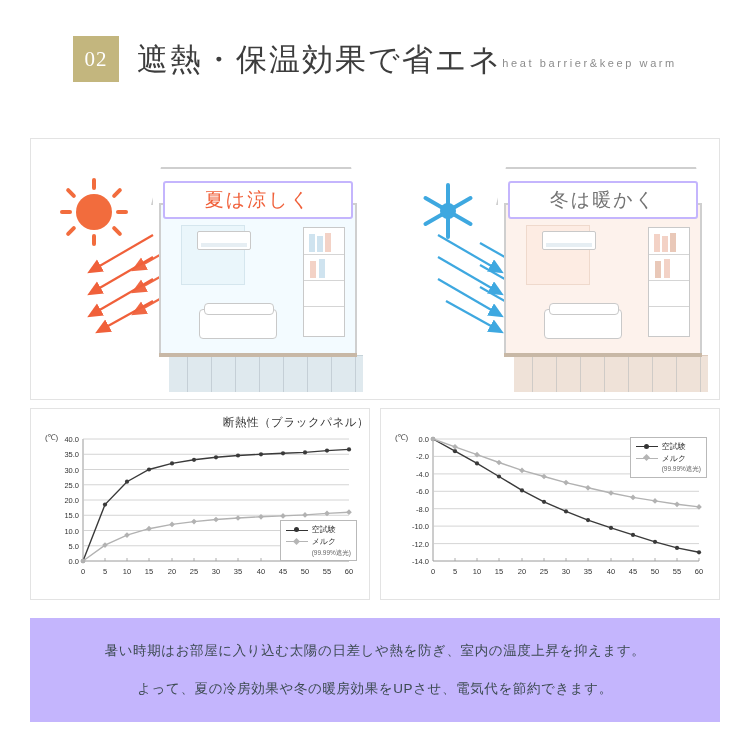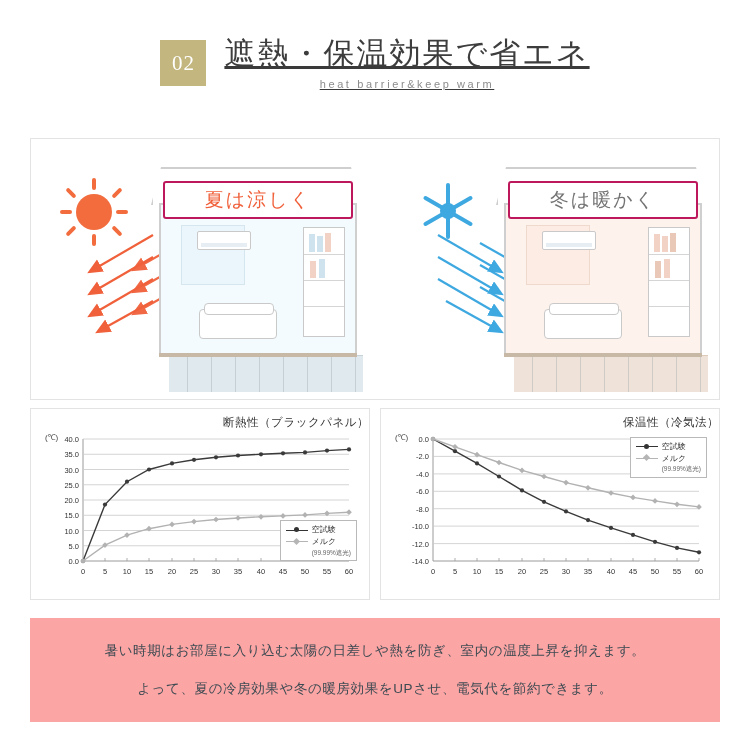--- a/index.html
+++ b/index.html
@@ -15,21 +15,21 @@
   .header{
     display:flex;align-items:center;justify-content:center;
     padding-top:36px;
   }
   .num-badge{
     width:46px;height:46px;background:#c3b67e;color:#fff;
     display:flex;align-items:center;justify-content:center;
     font-size:21px;letter-spacing:1px;margin-right:18px;
     font-family:"Liberation Serif", serif;
   }
-  .title-block{display:flex;flex-direction:column;align-items:center;text-decoration:underline;}
+  .title-block{display:flex;flex-direction:row;align-items:center;}
   .main-title{
     font-size:31px;letter-spacing:2px;color:#3d3d3d;line-height:1.1;
     font-family:"DejaVu Sans", sans-serif;font-weight:400;
   }
   .sub-title{
     font-size:11px;letter-spacing:2.6px;color:#8c8c8c;margin-top:8px;
     align-self:center;
   }
 
   
@@ -99,21 +99,21 @@
   .win{
     position:absolute;left:20px;top:20px;width:62px;height:58px;background:#eaf6fb;border:1px solid #d5e6ee;
   }
   .doorframe{
     position:absolute;left:8px;top:186px;width:194px;height:6px;background:#d9cbbd;
   }
 
   
   .banner{
     position:absolute;top:42px;left:132px;width:186px;height:34px;
-    background:#fff;border:2px solid #be185d;border-radius:3px;
+    background:#fff;border:2px solid #c4b5fd;border-radius:3px;
     display:flex;align-items:center;justify-content:center;
     font-size:19px;letter-spacing:2px;
   }
   .banner.cool{color:#f0603a;}
   .banner.warm{color:#737373;}
 
   
   .arrows{position:absolute;left:0;top:0;width:345px;height:262px;}
 
   
@@ -138,21 +138,21 @@
   .legend .row{display:flex;align-items:center;white-space:nowrap;}
   .legend .mk{width:22px;height:1px;background:#333;position:relative;margin-right:4px;}
   .legend .mk:after{content:"";position:absolute;left:8px;top:-2.5px;width:5px;height:5px;border-radius:50%;background:#333;}
   .legend .mk.gray{background:#b5b5b5;}
   .legend .mk.gray:after{background:#b5b5b5;border-radius:0;transform:rotate(45deg);width:5px;height:5px;}
   .legend .sm{font-size:6.5px;color:#666;padding-left:26px;}
 
   
   .footer{
     position:absolute;left:30px;top:618px;width:690px;height:104px;
-    background:#fca5a5;display:flex;flex-direction:column;
+    background:#c4b5fd;display:flex;flex-direction:column;
     align-items:center;justify-content:center;gap:17px;
   }
   .footer p{
     margin:0;font-size:13.5px;color:#3d4b52;letter-spacing:.6px;line-height:1.5;
   }
   text{font-family:"Liberation Sans", sans-serif;}
 </style>
 </head>
 <body>
 
@@ -406,21 +406,20 @@
         <div class="row">
             <span class="mk gray"></span>
           <span>メルク</span>
           </div>
         <div class="sm">(99.99%遮光)</div>
       </div>
 
     </div>
 
     <div class="chart-box">
-      <div class="chart-title">保温性（冷気法）</div>
       <div class="unit" style="left:14px;top:22px;">(℃)</div>
 
       <svg class="plot" style="left:0;top:0;" width="340" height="192" viewBox="0 0 340 192">
 
         <g stroke="#9a9a9a" stroke-width="1" fill="none">
           <line x1="52" y1="30" x2="52" y2="152"></line>
           <line x1="52" y1="152" x2="318" y2="152"></line>
         </g>
         <g stroke="#c9c9c9" stroke-width="0.8">
           <line x1="52" y1="30" x2="318" y2="30"></line>

